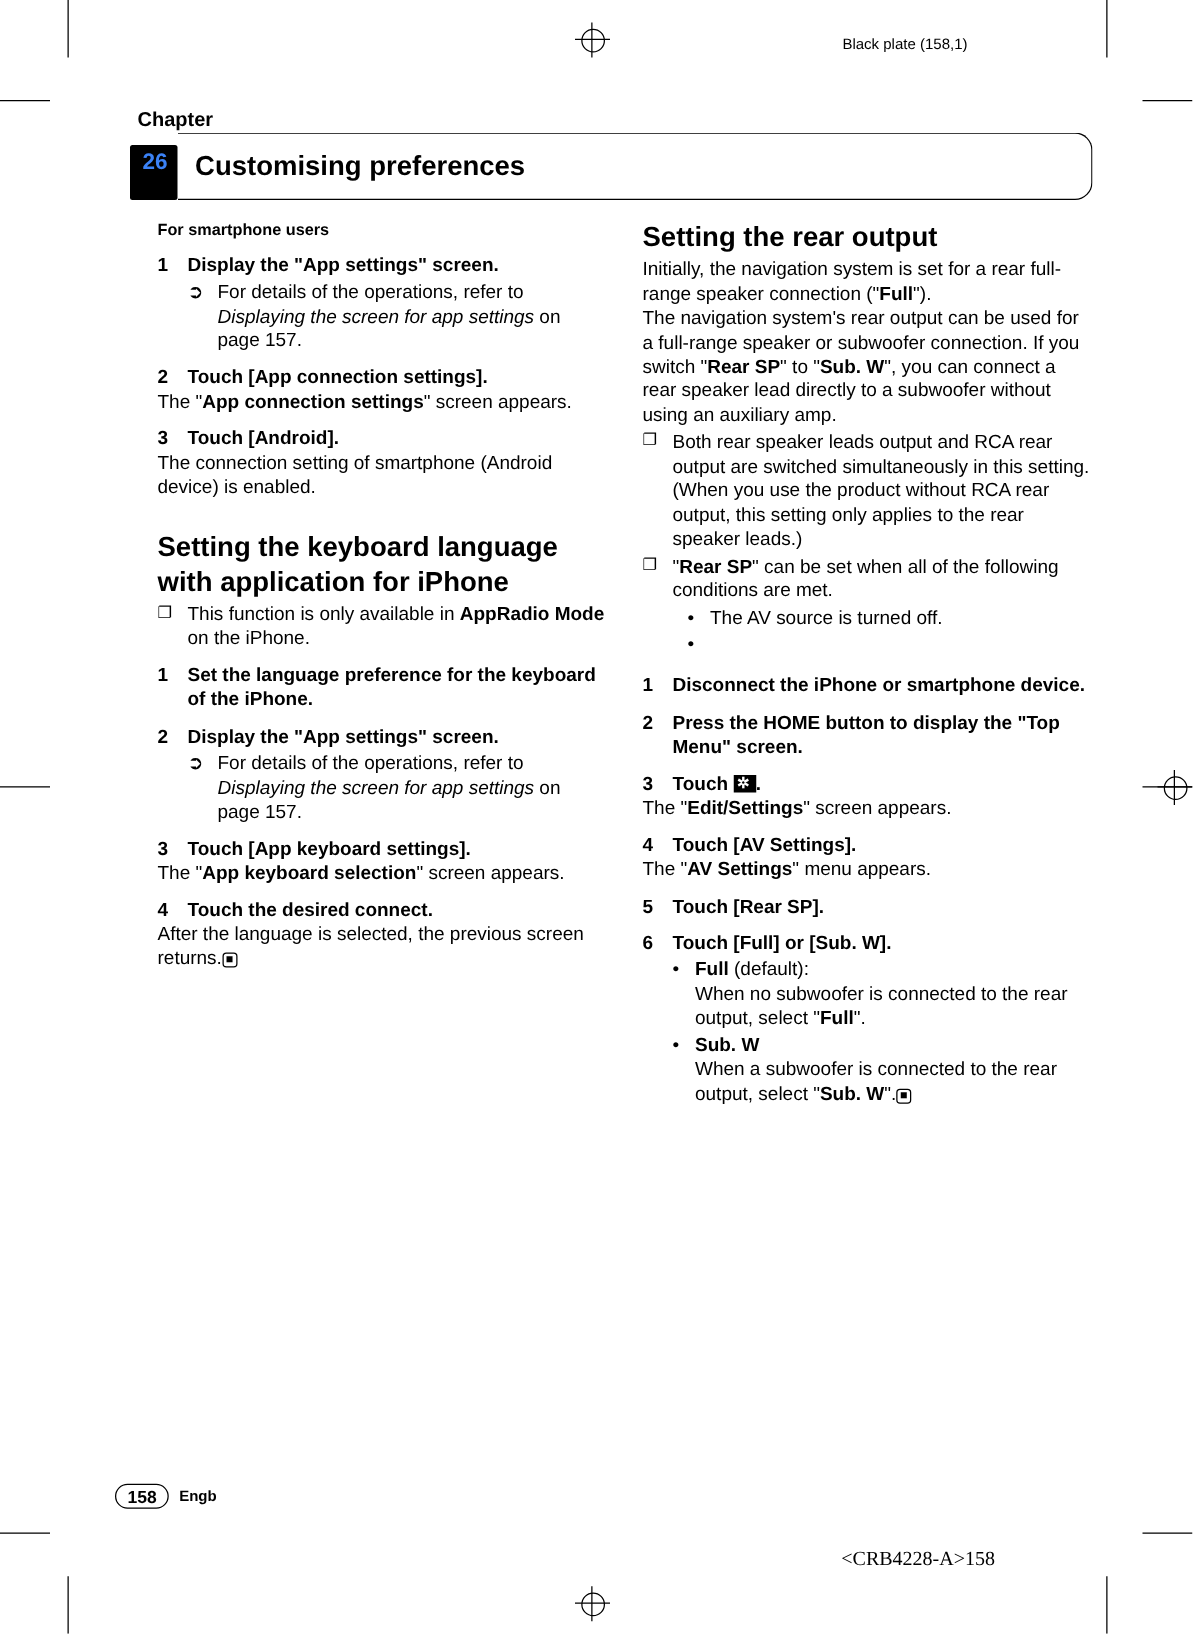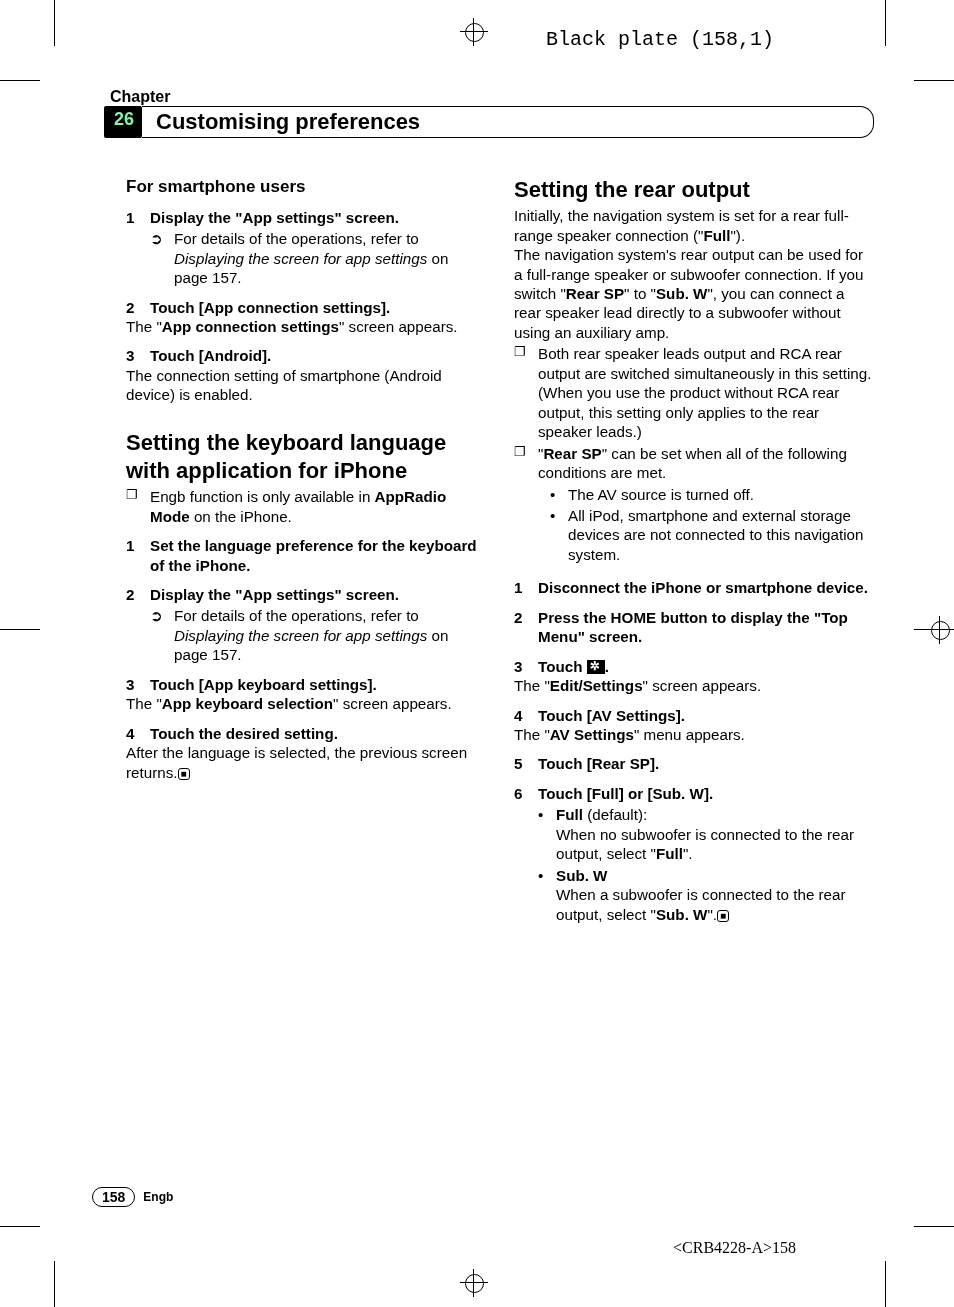--- a/index.html
+++ b/index.html
@@ -40,50 +40,50 @@
   .regmark::before { left:13px; top:0; width:1px; height:28px; }
   .regmark::after  { left:0; top:13px; width:28px; height:1px; }
   .regmark .circle { position:absolute; left:5px; top:5px; width:17px; height:17px; border:1px solid #000; border-radius:50%; }
   .reg-top { left:460px; top:18px; }
   .reg-mid { right:0; top:616px; }
   .reg-bot { left:460px; bottom:10px; }
 
   
   .plate {
     position:absolute; right:180px; top:28px;
-    font-family: Liberation Mono, monospace; font-size:20px;
+    font-family: Liberation Sans, sans-serif; font-size:12px;
   }
 
   
   .chapterblock { position:absolute; left:104px; top:88px; right:80px; }
   .chap-label { font-size:16px; font-weight:700; margin-left:6px; }
   .chap-num {
-    background:#000; color:#86efac; font-weight:700; font-size:18px;
-    padding:3px 8px 4px 10px; border-radius:2px;
+    background:#000; color:#3b82f6; font-weight:700; font-size:18px;
+    padding:3px 8px 20px 10px; border-radius:2px;margin-top:10px;
   }
   .chap-title {
     flex:0 0 auto; font-weight:800; font-size:22px; margin-left:6px;
   }
   .chap-row { display:flex; align-items:stretch; }
   .chap-row .pill {
     border:1px solid #000; border-left:none; border-radius:0 14px 14px 0;
     display:flex; align-items:center; padding:2px 20px 2px 8px;
     flex:1 1 auto;
   }
 
   
   .cols {
     position:absolute; left:var(--margin-left); right:var(--margin-right);
     top:176px; bottom:150px;
     display:flex; gap:var(--col-gap);
     font-size:15.2px; line-height:1.28;
   }
   .col { flex:1 1 0; min-width:0; }
 
-  h3.sec { font-size:17px; font-weight:800; margin:0 0 2px 0; }
+  h3.sec { font-size:13px; font-weight:800; margin:0 0 2px 0; }
   h2.big { font-size:22px; font-weight:800; margin:0 0 2px 0; }
 
   p { margin:0; }
   .step { font-weight:700; margin-top:10px; display:flex; }
   .step .num { width:24px; flex:0 0 24px; }
   .step .txt { flex:1 1 auto; }
   .body-after { margin-top:0; }
 
   .refbullet, .boxbullet, .dotbullet {
     display:flex; margin-top:2px;
@@ -189,21 +189,21 @@
         <span class="num">3</span>
         <span class="txt">Touch [Android].</span>
       </div>
       <p class="body-after">The connection setting of smartphone (Android device) is enabled.</p>
 
       <h2 class="big" style="margin-top:24px">Setting the keyboard language with application for iPhone</h2>
 
       <div class="boxbullet" style="padding-left:0">
         <span class="mark">❐</span>
         <span>
-          <span>Engb function is only available in </span><span class="bold">AppRadio Mode</span><span> on the iPhone.</span>
+          <span>This function is only available in </span><span class="bold">AppRadio Mode</span><span> on the iPhone.</span>
         </span>
       </div>
 
       <div class="step">
         <span class="num">1</span>
         <span class="txt">Set the language preference for the keyboard of the iPhone.</span>
       </div>
 
       <div class="step">
         <span class="num">2</span>
@@ -219,21 +219,21 @@
       <div class="step">
         <span class="num">3</span>
         <span class="txt">Touch [App keyboard settings].</span>
       </div>
       <p class="body-after">
         <span>The "</span><span class="bold">App keyboard selection</span><span>" screen appears.</span>
       </p>
 
       <div class="step">
         <span class="num">4</span>
-        <span class="txt">Touch the desired setting.</span>
+        <span class="txt">Touch the desired connect.</span>
       </div>
       <p class="body-after">
         <span>After the language is selected, the previous screen returns.</span><span class="endmark">■</span>
       </p>
     </div>
 
     <div class="col">
       <h2 class="big">Setting the rear output</h2>
 
       <p>
@@ -252,21 +252,20 @@
         <span>
           <span>"</span><span class="bold">Rear SP</span><span>" can be set when all of the following conditions are met.</span>
         </span>
       </div>
       <div class="dotbullet">
         <span class="mark">•</span>
         <span>The AV source is turned off.</span>
       </div>
       <div class="dotbullet">
         <span class="mark">•</span>
-        <span>All iPod, smartphone and external storage devices are not connected to this navigation system.</span>
       </div>
 
       <div class="step" style="margin-top:14px">
         <span class="num">1</span>
         <span class="txt">Disconnect the iPhone or smartphone device.</span>
       </div>
 
       <div class="step">
         <span class="num">2</span>
         <span class="txt">Press the HOME button to display the "Top Menu" screen.</span>

